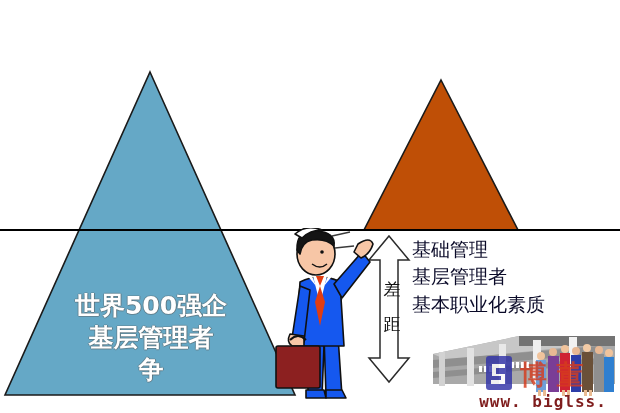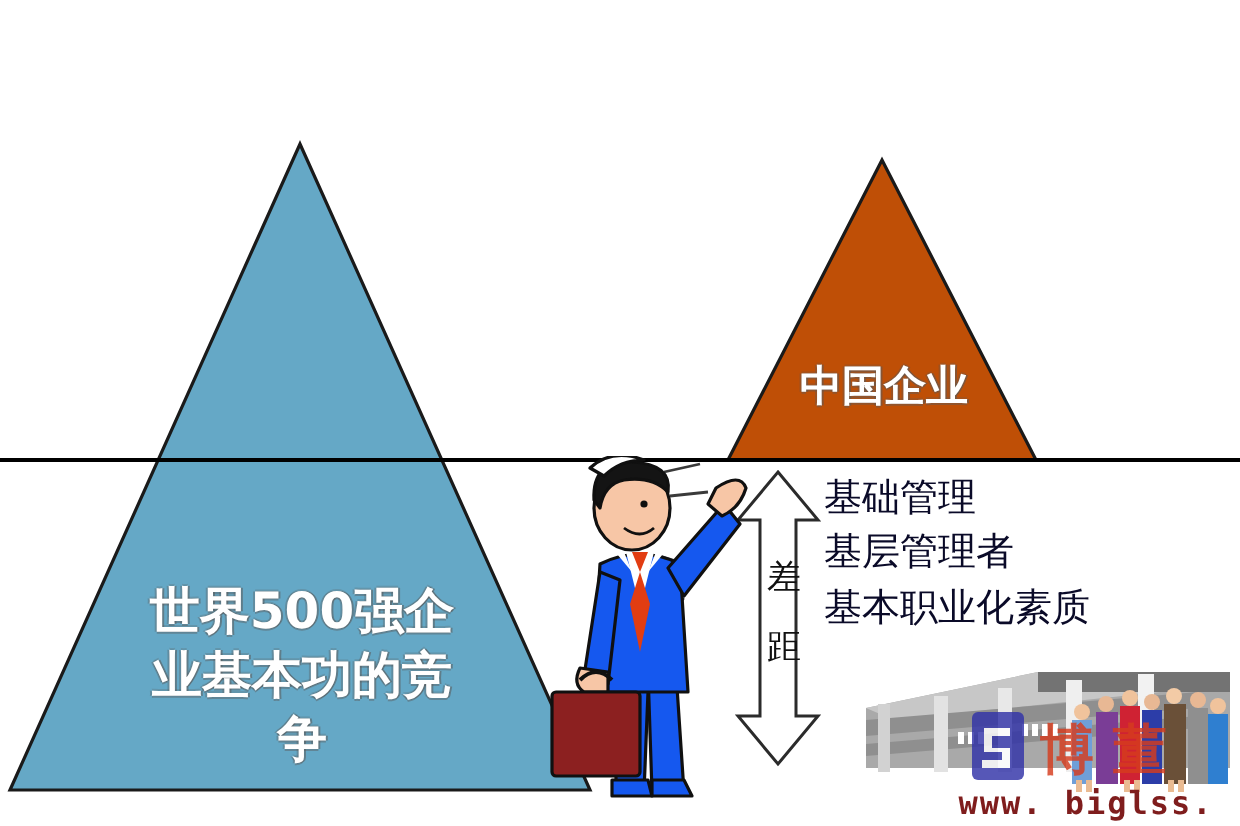--- a/index.html
+++ b/index.html
@@ -118,27 +118,26 @@
 </style>
 </head>
 <body>
 
 <div id="canvas">
 
   <svg class="pyramid-svg" style="left:0px; top:60px;" width="310" height="345" viewBox="0 0 310 345">
     <polygon points="150,12 295,335 5,335" fill="#65a8c6" stroke="#1a1a1a" stroke-width="1.6"></polygon>
   </svg>
   <div class="tri-label abs" id="blue-label">世界500强企
-业基本功的竞
+基层管理者
 争</div>
 
   <svg class="pyramid-svg" style="left:356px; top:72px;" width="175" height="164" viewBox="0 0 175 164">
     <polygon points="85,8 162,158 8,158" fill="#bf4f06" stroke="#1a1a1a" stroke-width="1.6"></polygon>
   </svg>
-  <div class="tri-label abs" id="orange-label">中国企业</div>
 
   <div class="abs" id="waterline"></div>
 
   <div class="abs" id="right-text">基础管理
 基层管理者
 基本职业化素质</div>
 
   <svg class="abs" id="gap-arrow" width="46" height="150" viewBox="0 0 46 150">
     <polygon points="23,2 43,26 32,26 32,124 43,124 23,148 3,124 14,124 14,26 3,26" fill="#ffffff" stroke="#2b2b2b" stroke-width="1.5" stroke-linejoin="miter"></polygon>
   </svg>

